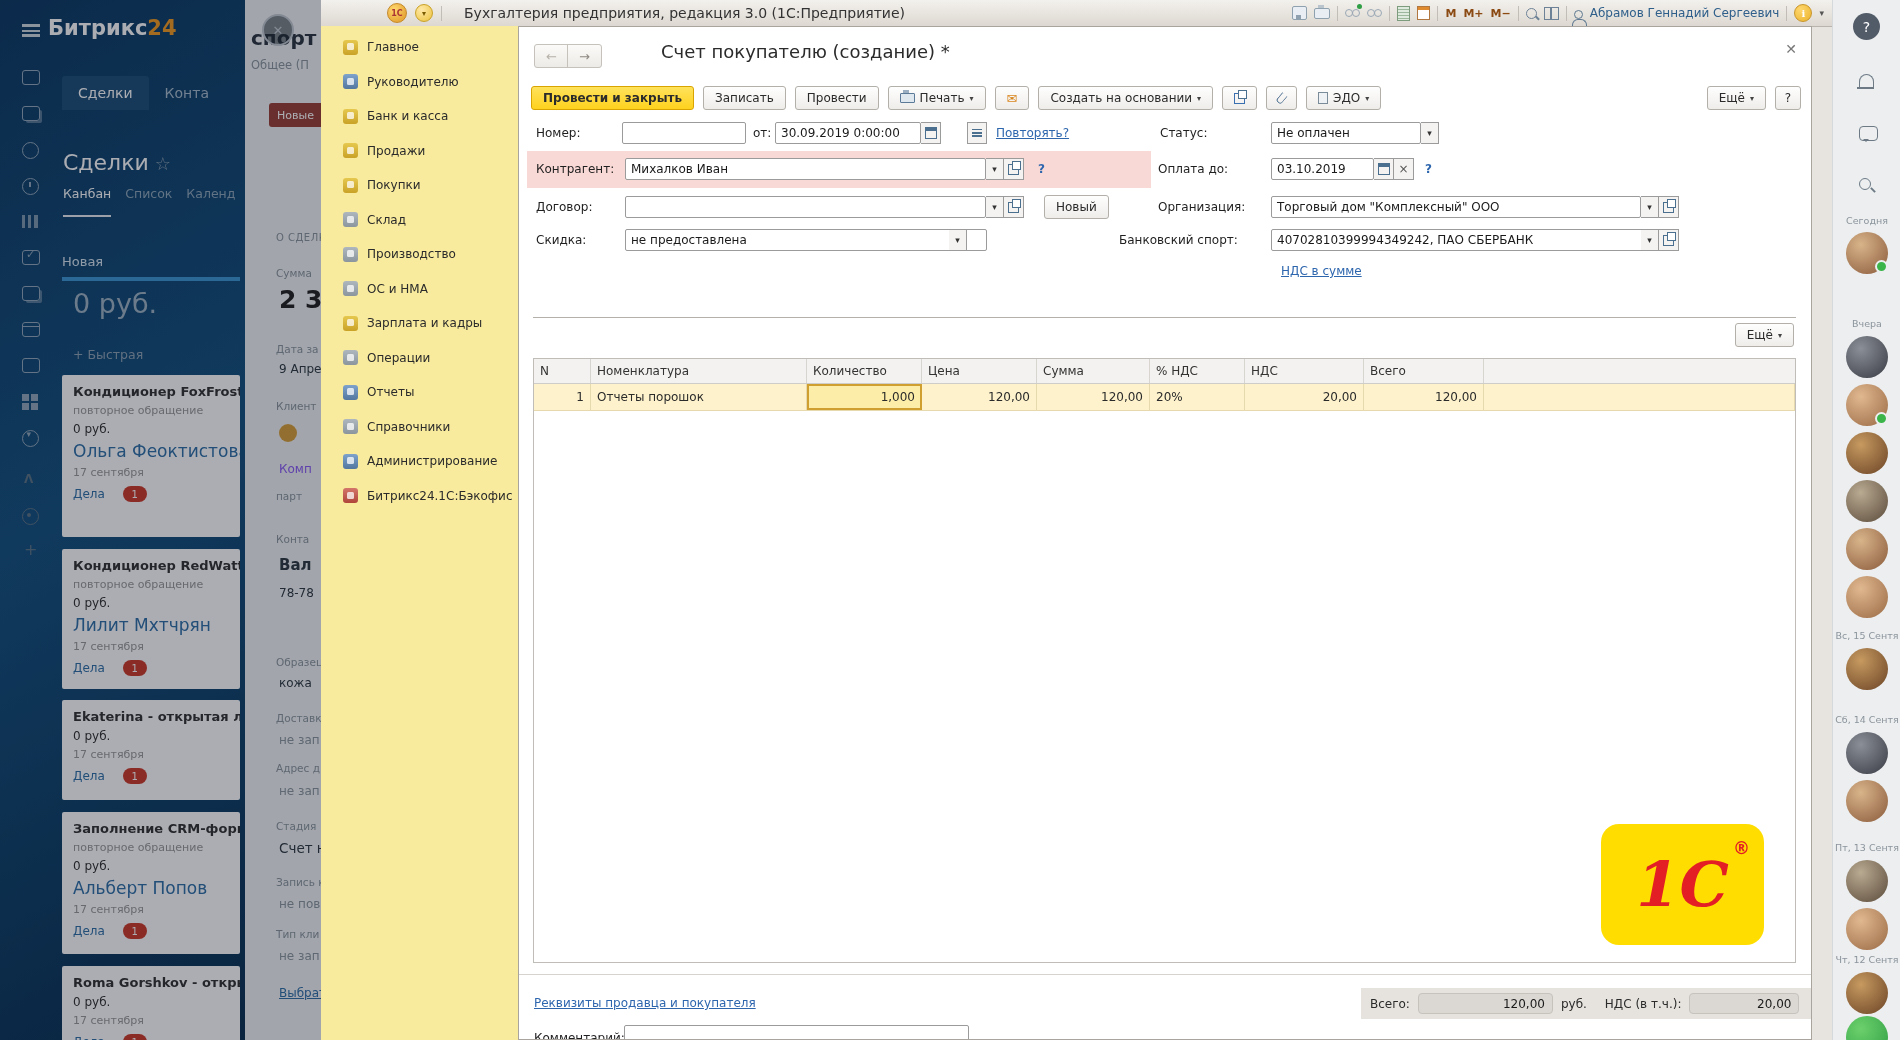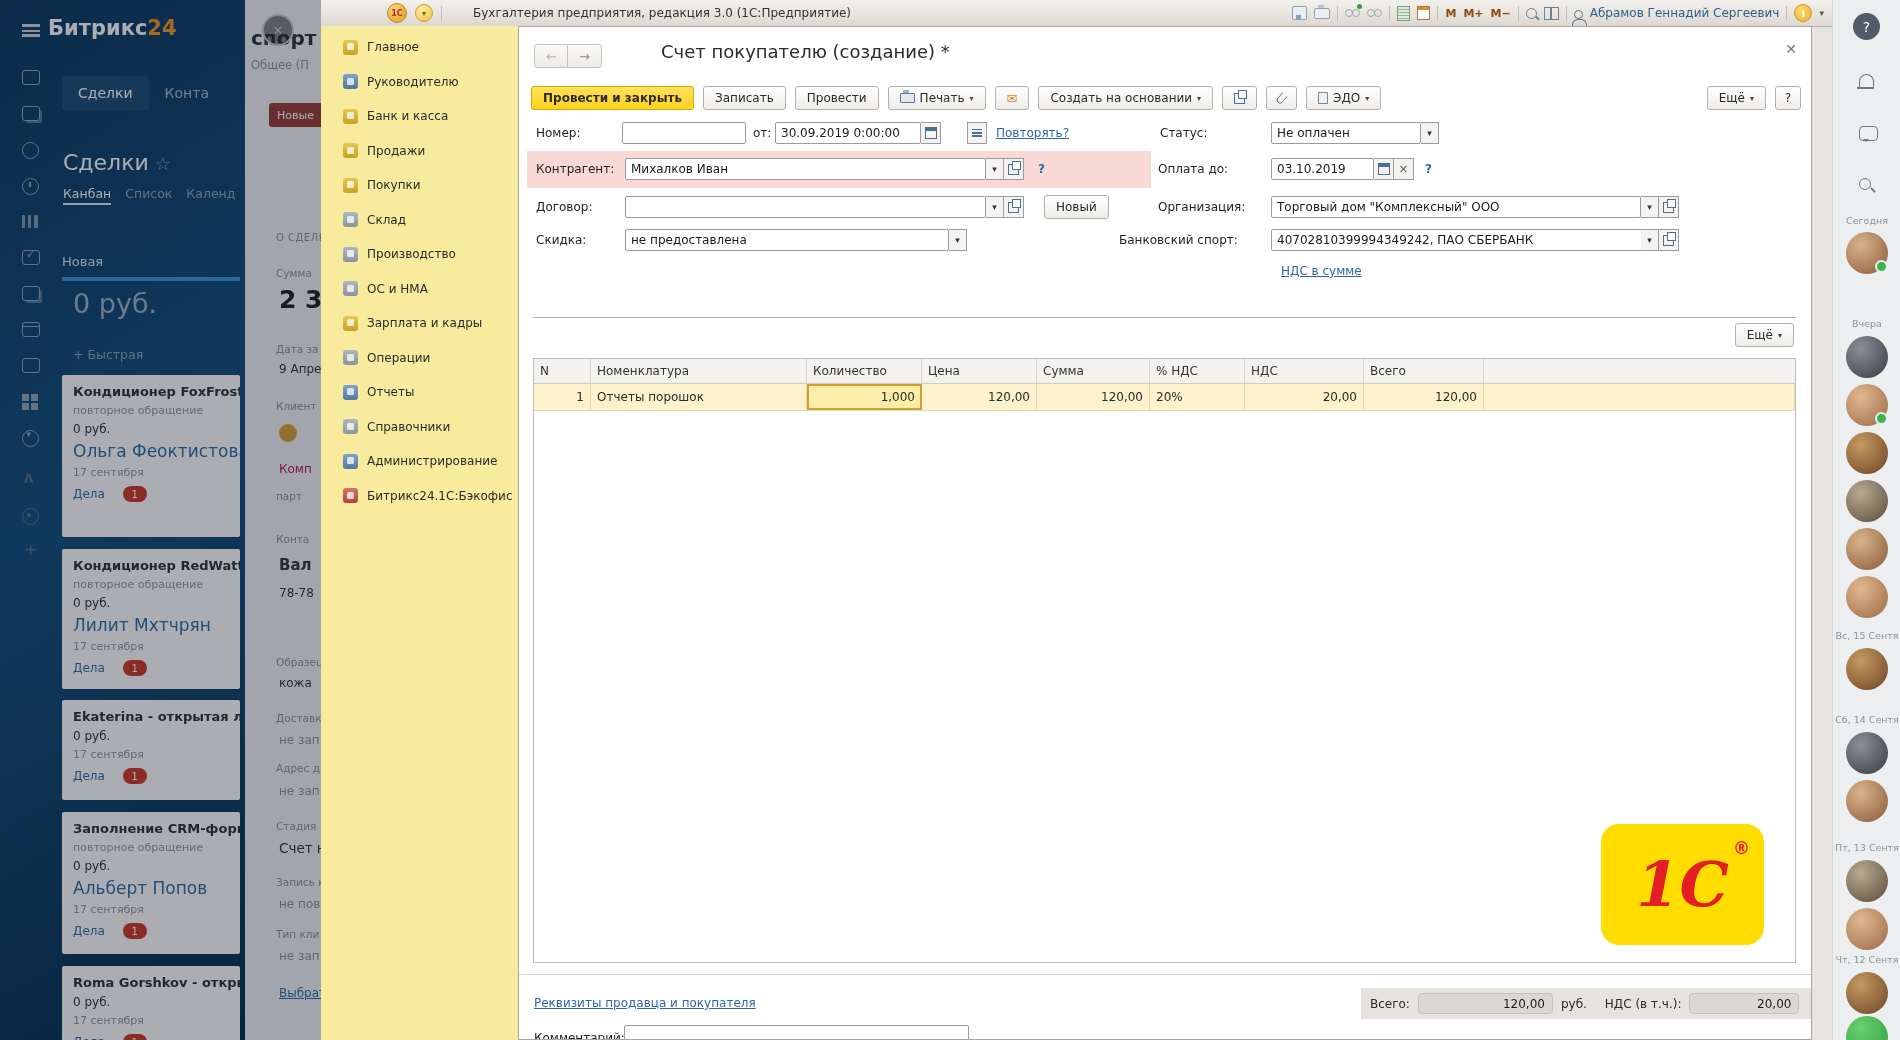--- a/index.html
+++ b/index.html
@@ -32,21 +32,21 @@
   .ri-pulse::after{content:"Λ";position:absolute;left:2px;top:-2px;font-size:12px;font-weight:700}
   .ri-gear::after{content:"";position:absolute;left:4px;top:4px;width:4px;height:4px;border-radius:50%;background:currentColor}
   .ri-plus::after{content:"+";position:absolute;left:2px;top:-4px;font-size:16px}
   .dimicon{color:#5d7486}
   .bx-navtabs{position:absolute;left:62px;top:76px;display:flex;z-index:2}
   .bx-tab{font-size:14px;color:#a9bdcd;padding:9px 16px}
   .bx-tab.on{background:#1d4f79;color:#fff;border-radius:3px 3px 0 0}
   .bx-title{position:absolute;left:63px;top:150px;font-size:22px;color:#fff;z-index:2}
   .bx-title .star{color:#8fa3b5;color:#8fa3b5;font-size:18px;margin-left:6px}
   .bx-viewtabs{position:absolute;left:63px;top:186px;display:flex;gap:14px;font-size:12.5px;color:#8fa7ba;z-index:2}
-  .bx-viewtabs .on{color:#fff;border-bottom:2px solid #e8edf2;padding-bottom:2px}
+  .bx-viewtabs .on{color:#fff;border-bottom:2px solid #e8edf2;padding-bottom:14px}
   .col-head{position:absolute;left:62px;top:254px;font-size:13px;color:#d6e4ef;z-index:2}
   .col-bar{position:absolute;left:62px;top:277px;width:178px;height:4px;background:#3f96d4;z-index:2}
   .col-total{position:absolute;left:73px;top:288px;font-size:27px;color:#9fb4c4;z-index:2}
   .col-quick{position:absolute;left:73px;top:347px;font-size:12.5px;color:#8fa3b5;z-index:2}
   .kcard{position:absolute;left:62px;width:178px;background:#fff;border-radius:2px;
          padding:9px 11px;box-sizing:border-box;z-index:2;overflow:hidden}
   .kcard .t{font-size:13px;font-weight:700;color:#333;white-space:nowrap;margin-bottom:5px}
   .kcard .g{font-size:11px;color:#999;white-space:nowrap;margin-bottom:5px}
   .kcard .a{font-size:12px;color:#333;margin-bottom:5px}
   .kcard .p{font-size:17px;color:#2f6fa8;white-space:nowrap;margin-bottom:5px}
@@ -71,21 +71,21 @@
   .onec{position:absolute;left:321px;top:0;width:1511px;height:1040px;background:#e7e4df}
   .tbar{position:absolute;left:0;top:0;width:100%;height:26px;
         background:linear-gradient(#f3f1ed,#ddd8d1);border-bottom:1px solid #b9b4ad}
   .tb-left{position:absolute;left:66px;top:0;height:26px;display:flex;align-items:center;gap:8px}
   .badge1c{width:18px;height:18px;border-radius:50%;background:radial-gradient(circle at 35% 30%,#ffd76e,#e8a93a 70%);
            border:1px solid #c4882a;color:#a33;font-size:8px;font-weight:700;
            display:flex;align-items:center;justify-content:center}
   .caretbtn{width:16px;height:16px;border-radius:50%;background:radial-gradient(circle at 35% 30%,#ffe9a8,#ecc23c);
             border:1px solid #c9a227;color:#7a5b00;font-size:8px;display:flex;align-items:center;justify-content:center}
   .caretbtn::after{content:"▾"}
-  .tb-title{font-size:12px;color:#333;margin-left:23px;white-space:nowrap}
+  .tb-title{font-size:14px;color:#333;margin-left:14px;white-space:nowrap}
   .tb-right{position:absolute;right:8px;top:0;height:26px;display:flex;align-items:center;gap:7px}
   .sep{width:1px;height:15px;background:#c2bdb6}
   .ti{position:relative;display:inline-block;color:#7e93a6}
   .ti-floppy{width:13px;height:12px;border:1.5px solid #8fa0ae;border-radius:2px;background:#e8eef3}
   .ti-floppy::after{content:"";position:absolute;left:2.5px;bottom:0;width:5px;height:4px;background:#8fa0ae}
   .ti-print{width:14px;height:9px;border:1.5px solid #8fa0ae;border-radius:2px;background:#e8eef3}
   .ti-print::before{content:"";position:absolute;left:2.5px;top:-4px;width:6px;height:3px;background:#b9c4cd}
   .ti-link{width:15px;height:8px}
   .ti-link::before,.ti-link::after{content:"";position:absolute;top:0;width:6px;height:6px;border:1.5px solid #9aa8b5;border-radius:50%}
   .ti-link::before{left:0}.ti-link::after{right:0}
@@ -315,21 +315,21 @@
     <div class="pt">спорт</div>
     <div class="ps">Общее (П</div>
     <div class="pbtn">Новые</div>
     <div class="pl" style="top:232px;font-size:10px;letter-spacing:.5px">О СДЕЛК</div>
     <div class="pl" style="top:267px">Сумма</div>
     <div class="pv" style="top:285px;font-size:25px;font-weight:600;color:#222">2 3</div>
     <div class="pl" style="top:343px">Дата за</div>
     <div class="pv" style="top:362px">9 Апре</div>
     <div class="pl" style="top:400px">Клиент</div>
     <div style="position:absolute;left:34px;top:424px;width:18px;height:18px;border-radius:50%;background:#d9a23c"></div>
-    <div class="pv" style="top:462px;color:#be185d">Комп</div>
+    <div class="pv" style="top:462px;color:#8b5cf6">Комп</div>
     <div class="pl" style="top:490px">парт</div>
     <div class="pl" style="top:533px">Конта</div>
     <div class="pv" style="top:556px;font-size:15px;font-weight:600">Вал</div>
     <div class="pv" style="top:586px">78-78</div>
     <div class="pl" style="top:656px">Образец</div>
     <div class="pv" style="top:676px">кожа</div>
     <div class="pl" style="top:712px">Доставка</div>
     <div class="pv" style="top:733px;color:#8a959e">не зап</div>
     <div class="pl" style="top:762px">Адрес д</div>
     <div class="pv" style="top:784px;color:#8a959e">не зап</div>
@@ -523,21 +523,21 @@
       </div>
     <span class="btn" style="position:absolute;left:525px;top:168px">Новый</span>
     <div class="lbl" style="left:639px;top:169px">Организация:</div>
     <div class="inp" style="left:752px;top:169px;width:370px">Торговый дом "Комплексный" ООО</div>
     <div class="fbtn g-dd" style="left:1122px;top:169px;width:18px"></div>
     <div class="fbtn" style="left:1140px;top:169px">
         <span class="g-open"></span>
       </div>
 
     <div class="lbl" style="left:17px;top:202px">Скидка:</div>
-    <div class="inp" style="left:106px;top:202px;width:324px">не предоставлена</div>
+    <div class="inp" style="left:106px;top:202px;width:362px">не предоставлена</div>
     <div class="fbtn g-dd" style="left:430px;top:202px;width:18px"></div>
     <div class="lbl" style="left:600px;top:202px">Банковский спорт:</div>
     <div class="inp" style="left:752px;top:202px;width:402px">40702810399994349242, ПАО СБЕРБАНК</div>
     <div class="fbtn g-dd" style="left:1122px;top:202px;width:18px"></div>
     <div class="fbtn" style="left:1140px;top:202px">
         <span class="g-open"></span>
       </div>
     <div class="lnk" style="left:762px;top:237px">НДС в сумме</div>
 
     <div class="tabline"></div>

